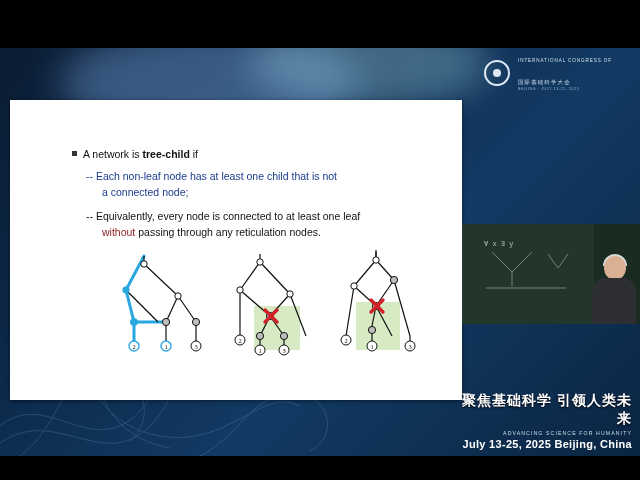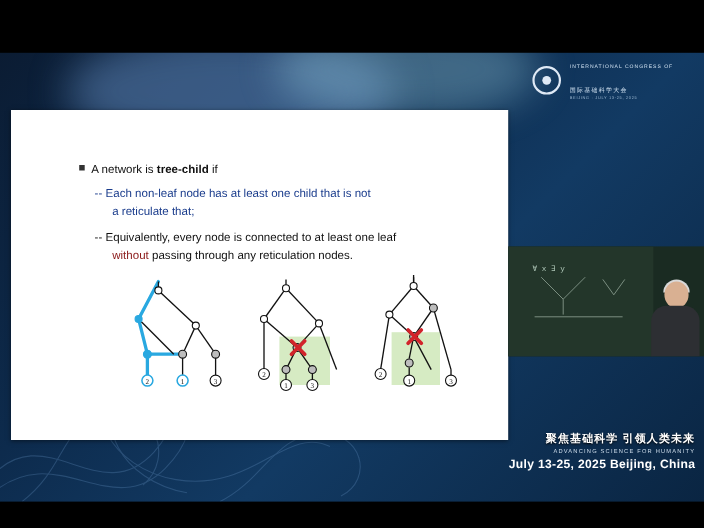--- a/index.html
+++ b/index.html
@@ -60,21 +60,21 @@
     background:#1a2b22;}
   #inset .board{position:absolute;left:0;top:0;width:132px;height:100px;background:#23362a;}
   #inset .board .chalk{position:absolute;color:#cfe8d8;font-size:7px;font-family:Liberation Mono, monospace;opacity:.8;}
   #inset .person{position:absolute;right:2px;bottom:0;width:46px;height:74px;}
   #inset .head{position:absolute;right:12px;bottom:44px;width:22px;height:24px;border-radius:50%;background:#d9b092;}
   #inset .hair{position:absolute;right:11px;bottom:58px;width:24px;height:12px;border-radius:12px 12px 0 0;background:#d9d9d9;}
   #inset .body{position:absolute;right:2px;bottom:0;width:44px;height:46px;border-radius:14px 14px 0 0;background:#2d2f33;}
 
   
   #brand{position:absolute;right:8px;top:344px;width:176px;text-align:right;color:#fff;}
-  #brand .cn{font-size:10px;font-weight:700;letter-spacing:1px;text-shadow:0 1px 2px #000;}
+  #brand .cn{font-size:14px;font-weight:700;letter-spacing:1px;text-shadow:0 1px 2px #000;}
   #brand .en{font-size:5.2px;letter-spacing:1.1px;color:#cddcea;margin-top:2px;}
   #brand .d1{font-size:8.5px;margin-top:10px;letter-spacing:.5px;}
   #brand .d2{font-size:11px;font-weight:700;margin-top:2px;letter-spacing:.3px;}
 </style>
 </head>
 <body>
 
 <div id="stage">
 
   <div class="bar top"></div>
@@ -101,21 +101,21 @@
       <div class="l4">BEIJING  ·  JULY 13-25, 2025</div>
     </div>
 
     <div id="slide">
 
       <div class="bullet b1">
         <span class="sq"></span><span>A network is </span><b>tree-child</b><span> if</span>
       </div>
 
       <div class="sub s1">-- Each non-leaf node has at least one child that is not</div>
-      <div class="sub s1b">a reticulate that;</div>
+      <div class="sub s1b">a connected node;</div>
 
       <div class="sub s2b"><span class="red">without</span><span> passing through any reticulation nodes.</span></div>
       <div class="sub s2">-- Equivalently,  every node is connected to at least one leaf</div>
 
       <div class="fig" id="fig1">
         <svg width="96" height="116" viewBox="0 0 96 116">
           <g stroke="#29a8e0" stroke-width="3" fill="none" stroke-linecap="round">
             <path d="M30,6 L12,40 L20,72 L20,92"></path>
             <path d="M20,72 L52,72"></path>
           </g>

